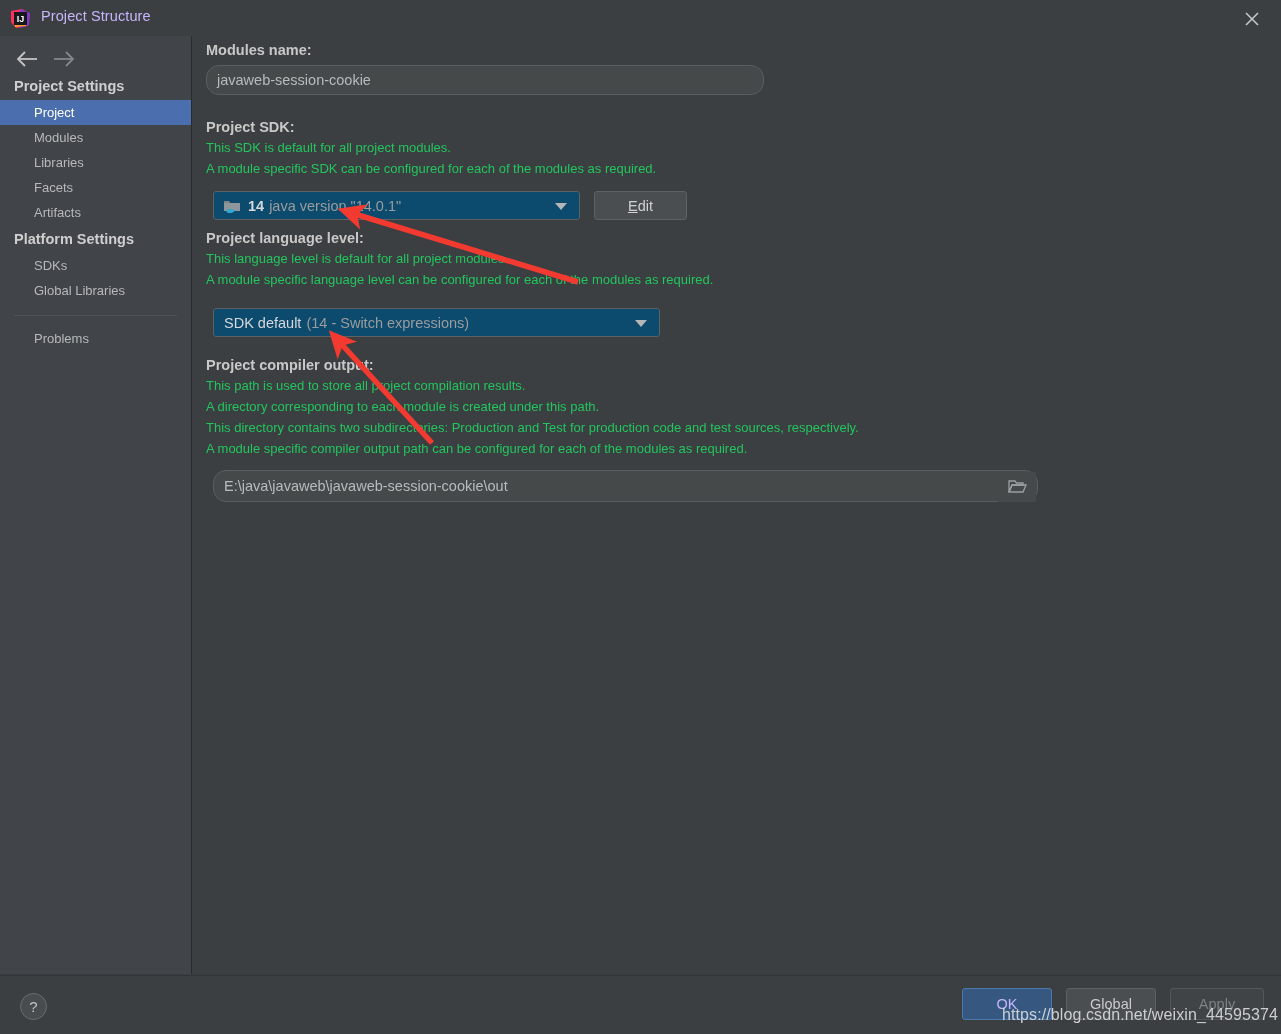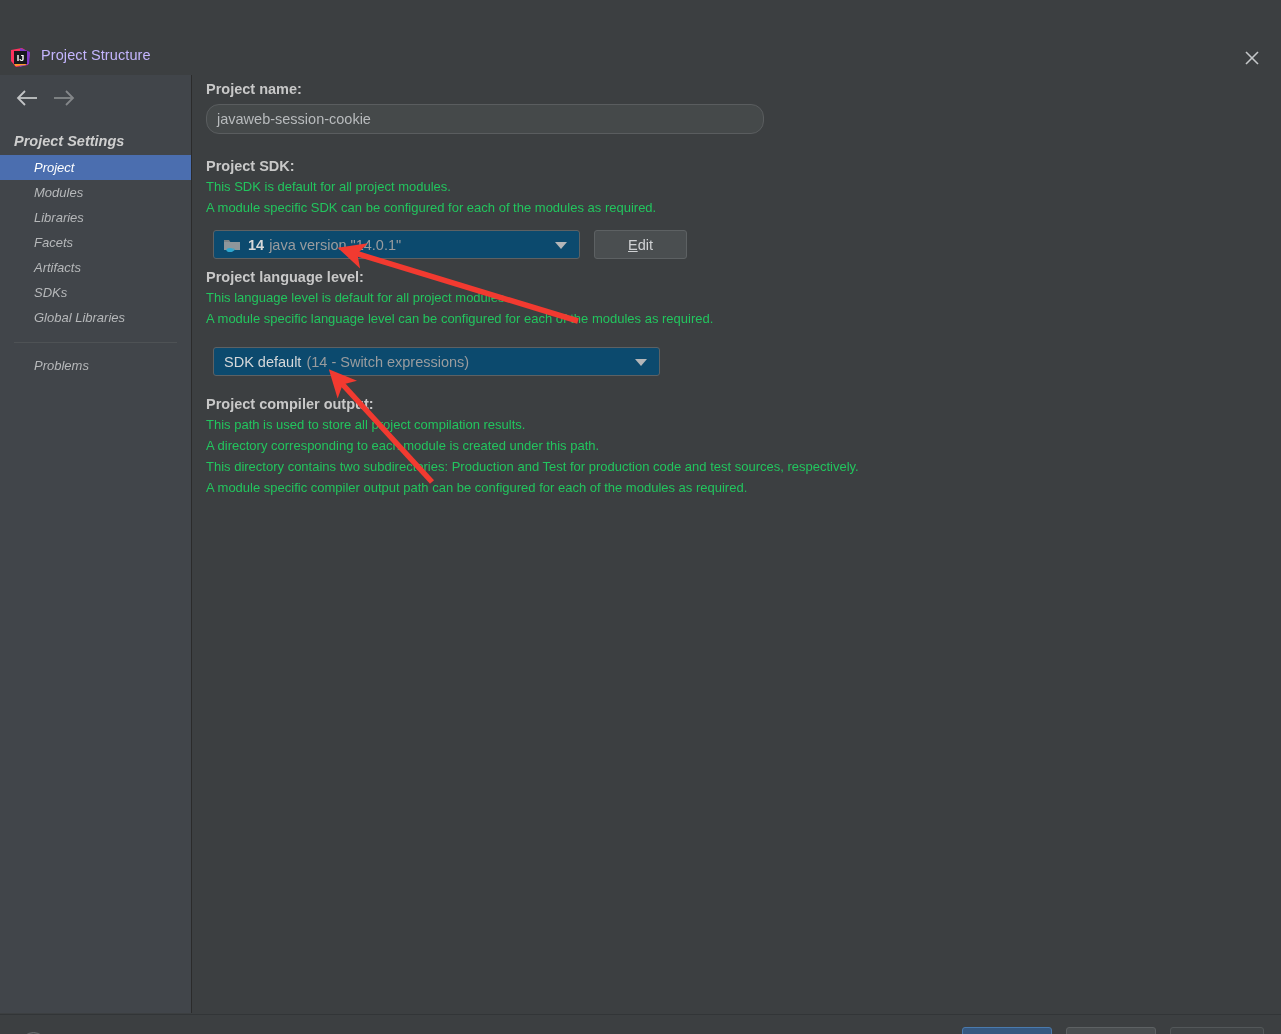--- a/index.html
+++ b/index.html
@@ -6,21 +6,20 @@
   html, body {
     width: 1281px; height: 1034px;
     background: #3c3f41;
     font-family: "Liberation Sans", sans-serif;
     overflow: hidden;
   }
   #dialog {
     position: relative;
     width: 1281px; height: 787px;
     background: #3c3f41;
-    margin-top: 39px;
   }
 
   
   #titlebar {
     position: absolute; left: 0; top: 0; width: 1281px; height: 36px;
     background: #3c3f41;
   }
   #title-icon {
     position: absolute; left: 10px; top: 8px; width: 21px; height: 21px;
   }
@@ -178,41 +177,42 @@
         </svg>
       </span>
       <span class="nav-arrow">
         <svg width="34" height="26" viewBox="0 0 34 26">
           <line x1="6" y1="13" x2="25" y2="13" stroke="#84878a" stroke-width="1.8"></line>
           <polyline points="18,6 25,13 18,20" fill="none" stroke="#84878a" stroke-width="1.8"></polyline>
         </svg>
       </span>
     </div>
 
-    <div style="position:absolute; left:0; top:52px; width:100%;font-style:italic;">
+    <div style="position:absolute; left:0; top:36px; width:100%;">
 
       <div class="sb-group">Project Settings</div>
       <div class="sb-item selected">Project</div>
       <div class="sb-item">Modules</div>
       <div class="sb-item">Libraries</div>
       <div class="sb-item">Facets</div>
       <div class="sb-item">Artifacts</div>
 
+      <div class="sb-group">Platform Settings</div>
       <div class="sb-item">SDKs</div>
       <div class="sb-item">Global Libraries</div>
 
       <div class="sb-sep"></div>
 
       <div class="sb-item">Problems</div>
     </div>
   </div>
 
   <div id="main">
 
-    <div class="field-label" style="left:13px; top:6px;">Project name:</div>
+    <div class="field-label" style="left:13px; top:6px;">Modules name:</div>
     <div class="textfield" style="left:13px; top:29px; width:558px; height:30px;">javaweb-session-cookie</div>
 
     <div class="field-label" style="left:13px; top:83px;">Project SDK:</div>
     <div class="desc-line" style="left:13px; top:104px;">This SDK is default for all project modules.</div>
     <div class="desc-line" style="left:13px; top:125px;">A module specific SDK can be configured for each of the modules as required.</div>
 
     <div class="combo" style="left:20px; top:155px; width:367px; height:29px; padding-left:34px;">
       <span id="sdk-icon">
         <svg width="18" height="16" viewBox="0 0 18 16">
           <path d="M1 3 h5 l1.4 2 H17 v8 H1 Z" fill="#7d8488"></path>
@@ -240,20 +240,29 @@
       <span class="secondary">(14 - Switch expressions)</span>
       <span class="combo-arrow"></span>
     </div>
 
     <div class="field-label" style="left:13px; top:321px;">Project compiler output:</div>
     <div class="desc-line" style="left:13px; top:342px;">This path is used to store all project compilation results.</div>
     <div class="desc-line" style="left:13px; top:363px;">A directory corresponding to each module is created under this path.</div>
     <div class="desc-line" style="left:13px; top:384px;">This directory contains two subdirectories: Production and Test for production code and test sources, respectively.</div>
     <div class="desc-line" style="left:13px; top:405px;">A module specific compiler output path can be configured for each of the modules as required.</div>
 
+    <div class="textfield" style="left:20px; top:434px; width:825px; height:32px; padding-right:44px;">
+      <span>E:\java\javaweb\javaweb-session-cookie\out</span>
+      <span id="browse-folder-btn">
+        <svg width="19" height="16" viewBox="0 0 19 16">
+          <path d="M1 2 h6 l1.5 2 H15 v2 H4 L1 13 Z" fill="none" stroke="#9ba0a3" stroke-width="1.3"></path>
+          <path d="M4 6 H18 L15 13 H1 Z" fill="none" stroke="#9ba0a3" stroke-width="1.3"></path>
+        </svg>
+      </span>
+    </div>
   </div>
 
   <div id="footer">
     <div id="help-btn">?</div>
   </div>
 
   <div class="footer-btn" id="ok-btn">OK</div>
   <div class="footer-btn" id="cancel-btn">Global</div>
   <div class="footer-btn" id="apply-btn">Apply</div>
 

